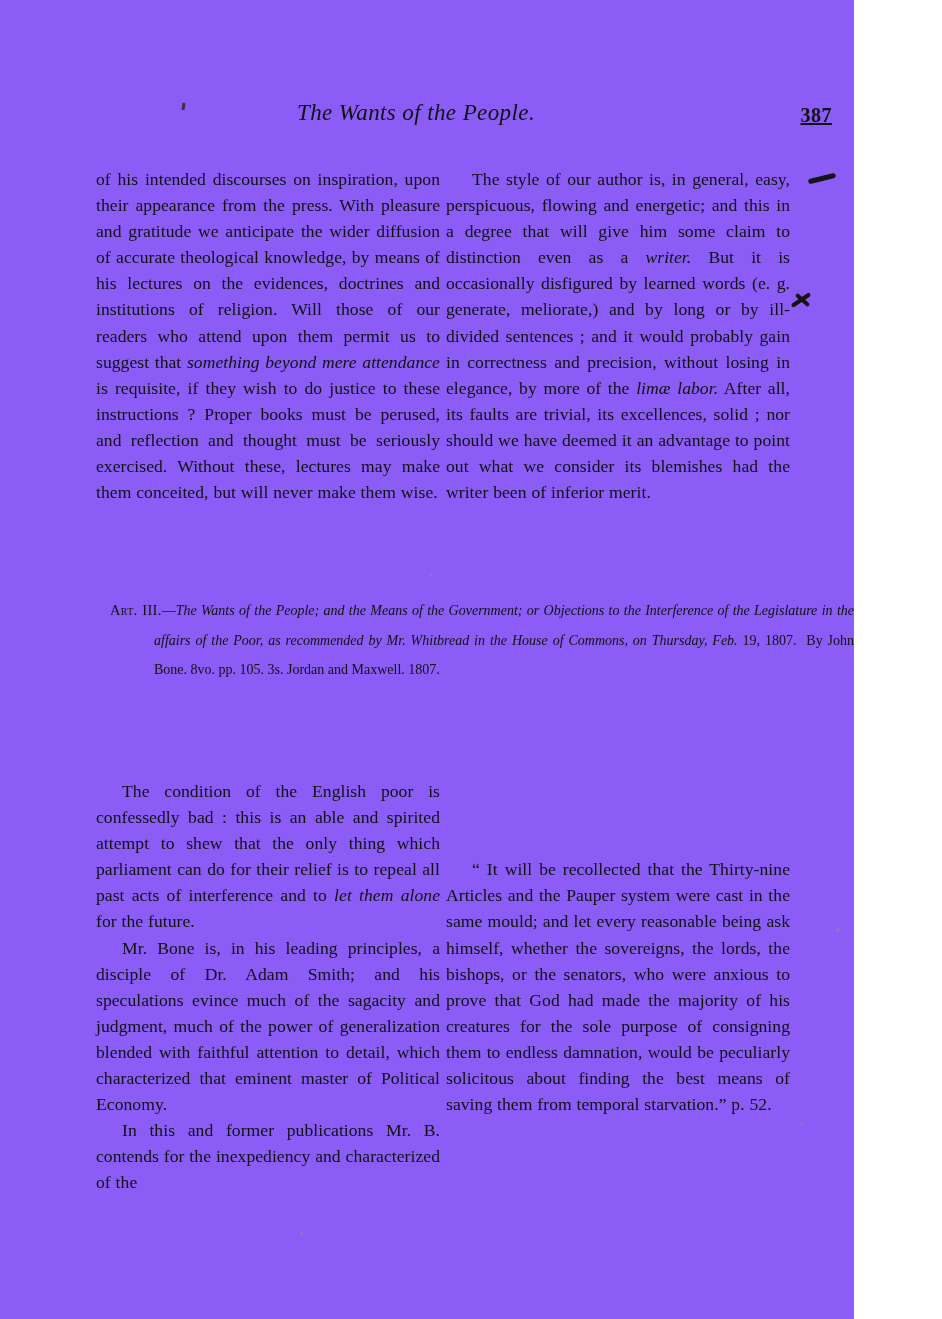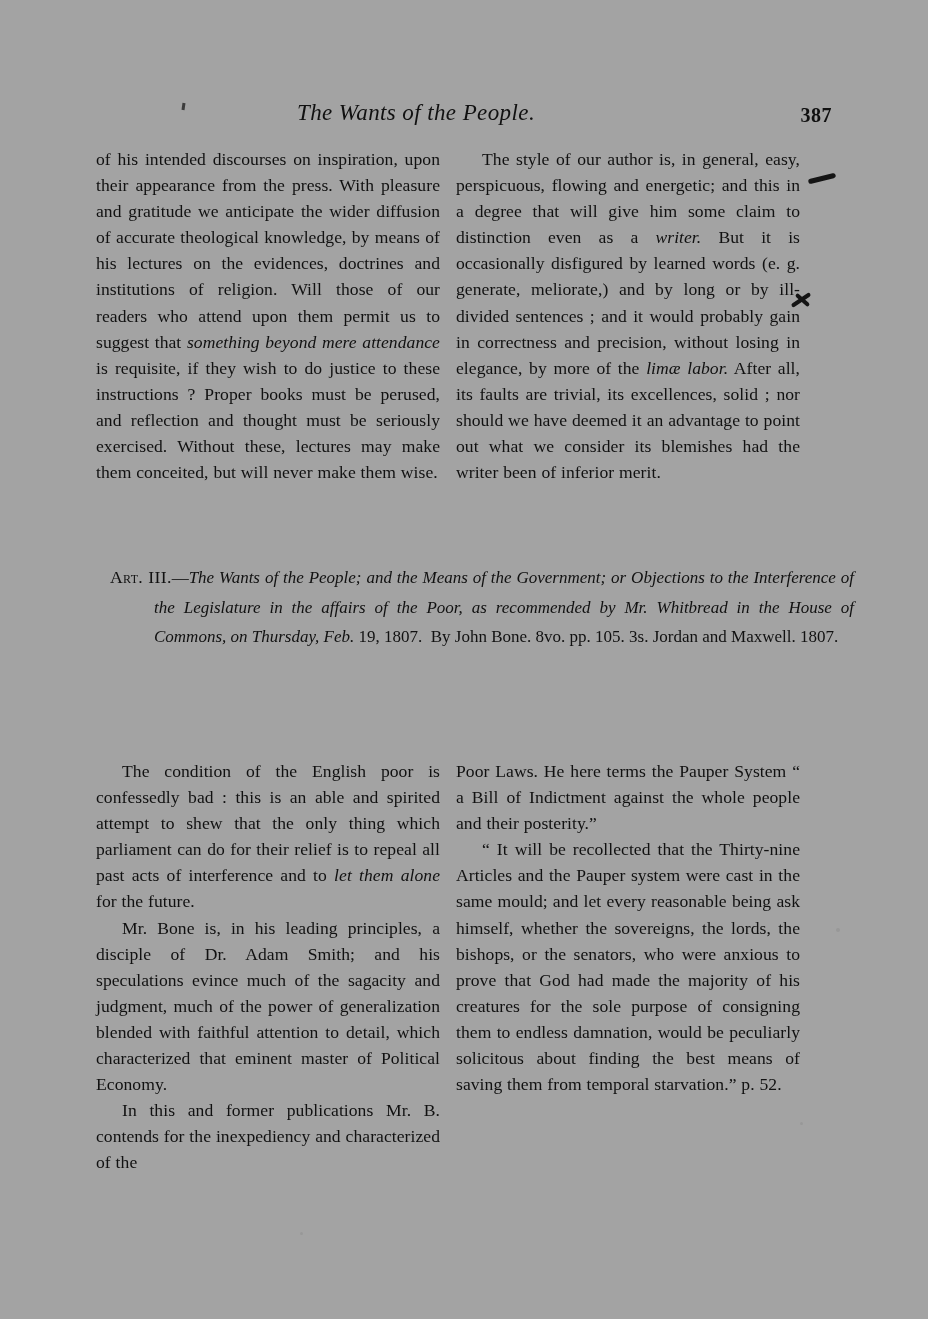--- a/index.html
+++ b/index.html
@@ -12,23 +12,23 @@
     height: 1319px;
     position: relative;
     font-family: "Liberation Serif", "DejaVu Serif", serif;
     color: #111111;
     overflow: hidden;
   }
 
   .page {
     position: absolute;
     left: 0; top: 0;
-    width: 928px;
+    width: 854px;
     height: 1319px;
-    background: #a3a3a3;
+    background: #8b5cf6;
   }
 
   
   .running-head {
     position: absolute;
     left: 96px;
     top: 100px;
     width: 744px;
     height: 34px;
   }
@@ -42,40 +42,42 @@
     letter-spacing: 0.4px;
     white-space: nowrap;
   }
   .head-folio {
     position: absolute;
     right: 8px;
     top: 4px;
     font-size: 20px;
     font-weight: bold;
     letter-spacing: 0.5px;
+    text-decoration: underline;
   }
   .head-speck {
     position: absolute;
     left: 86px;
     top: 3px;
     width: 3px;
     height: 7px;
     background: #2a2a2a;
     transform: rotate(8deg);
     opacity: .85;
   }
 
   
   .cols {
     position: absolute;
     display: flex;
-    gap: 16px;
+    gap: 6px;
+    margin-top: 20px;
   }
   .cols.top  { left: 96px; top: 146px;  width: 712px; }
-  .cols.bot  { left: 96px; top: 758px;  width: 712px; }
+  .cols.bot  { left: 96px; top: 758px;  width: 712px; align-items: center; }
 
   .col {
     width: 344px;
   }
 
   .col p {
     margin: 0;
     font-size: 17.6px;
     line-height: 26.1px;
     text-align: justify;
@@ -85,23 +87,23 @@
   }
   .col p.indent { text-indent: 26px; }
   .col p.hang   { text-indent: 0; }
 
   i { }
 
   
   .art-head {
     position: absolute;
     left: 110px;
-    top: 563px;
+    top: 596px;
     width: 700px;
-    font-size: 17px;
+    font-size: 14px;
     line-height: 29.6px;
     font-style: italic;
     text-align: justify;
     text-align-last: left;
     padding-left: 44px;
     text-indent: -44px;
   }
   .art-head .artlabel {
     font-style: normal;
     letter-spacing: 0.3px;
@@ -182,21 +184,20 @@
 
   <div class="cols bot">
 
     <div class="col">
       <p class="indent"><span>The condition of the English poor is confessedly bad : this is an able and spirited attempt to shew that the only thing which parliament can do for their relief is to repeal all past acts of interference and to </span><i>let them alone</i><span> for the future.</span></p>
       <p class="indent">Mr. Bone is, in his leading principles, a disciple of Dr. Adam Smith; and his speculations evince much of the sagacity and judgment, much of the power of generalization blended with faithful attention to detail, which characterized that eminent master of Political Economy.</p>
       <p class="indent">In this and former publications Mr. B. contends for the inexpediency and characterized of the</p>
     </div>
 
     <div class="col">
-      <p class="hang">Poor Laws. He here terms the Pauper System “ a Bill of Indictment against the whole people and their posterity.”</p>
       <p class="indent">“ It will be recollected that the Thirty-nine Articles and the Pauper system were cast in the same mould; and let every reasonable being ask himself, whether the sovereigns, the lords, the bishops, or the senators, who were anxious to prove that God had made the majority of his creatures for the sole purpose of consigning them to endless damnation, would be peculiarly solicitous about finding the best means of saving them from temporal starvation.” p. 52.</p>
     </div>
 
   </div>
 
   <div class="mark mark-dash"></div>
   <div class="mark mark-x">
     <span class="a"></span>
     <span class="b"></span>
   </div>

